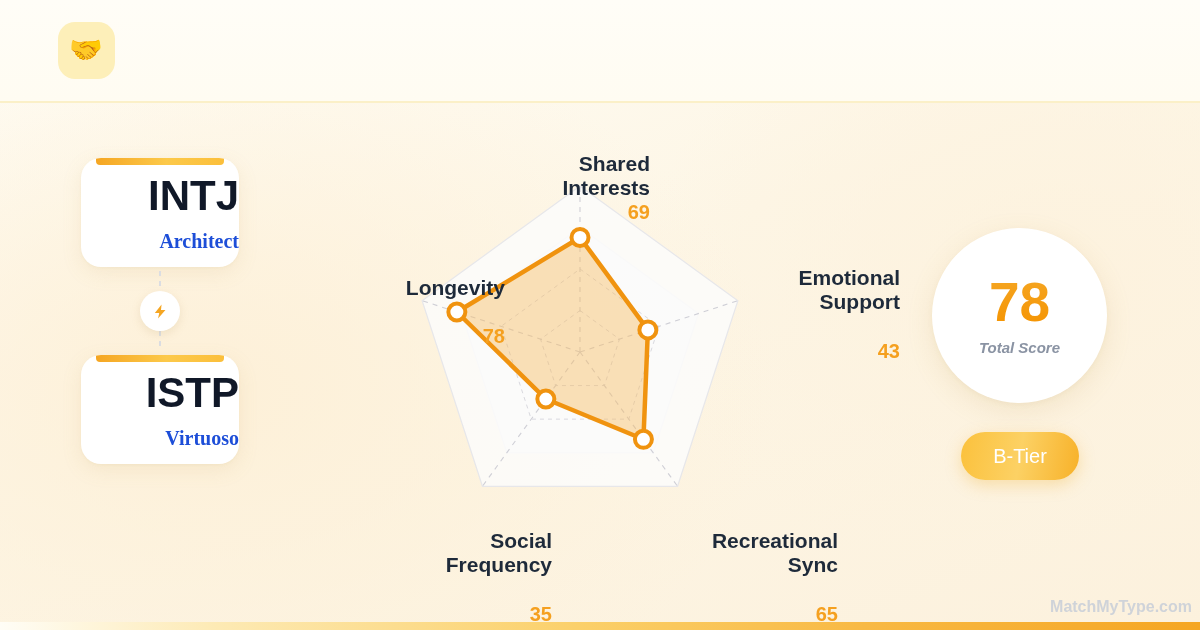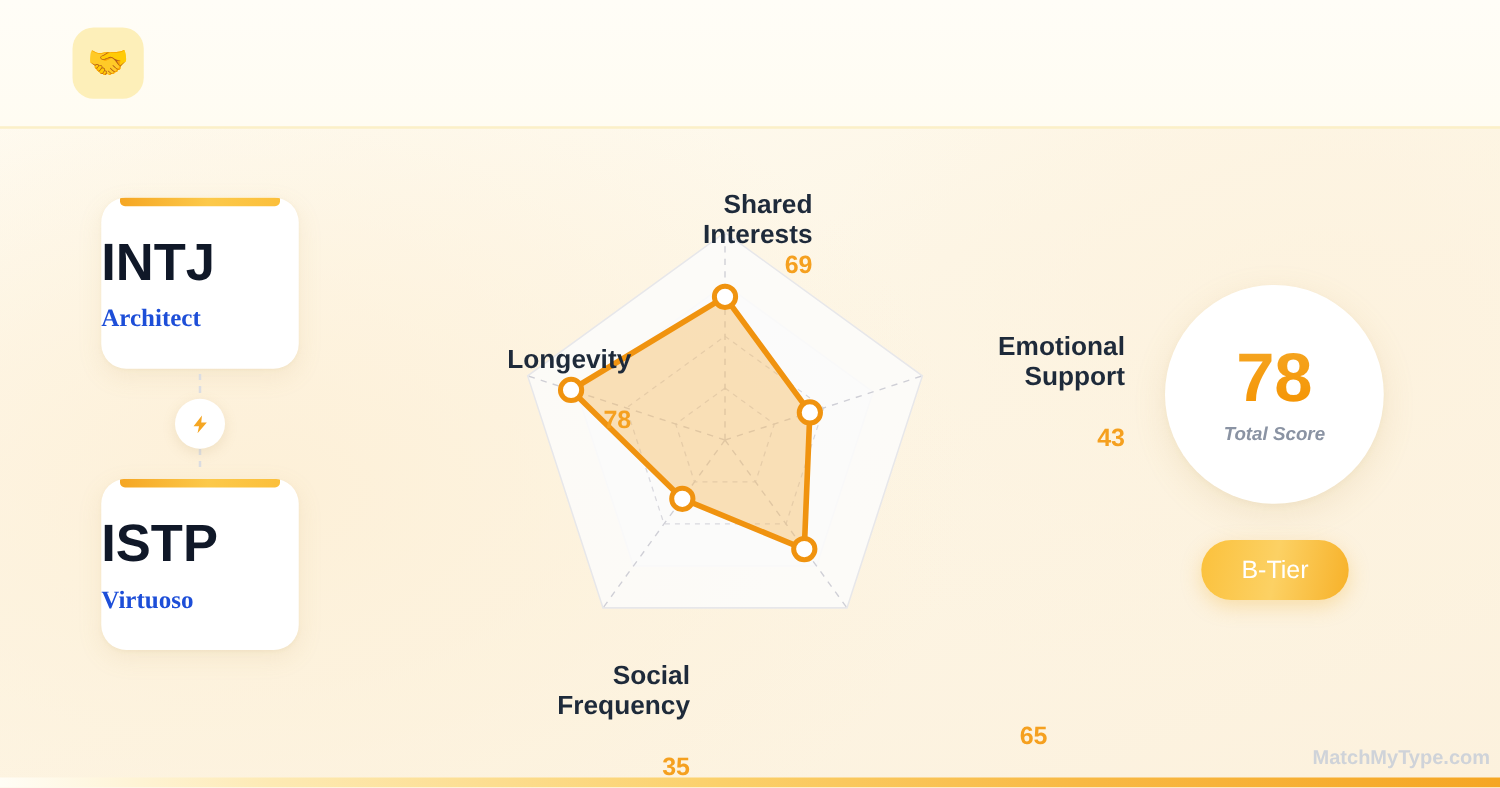--- a/index.html
+++ b/index.html
@@ -35,24 +35,24 @@
   #header-title {
     margin-left:26px;
     font-size:35px; font-weight:bold; color:#1e2a3a;
     letter-spacing:-0.3px;
     white-space:nowrap;
   }
 
   
   #types { position:absolute; left:81px; top:158px; width:158px; }
   .type-card {
-    position:relative; width:158px; height:137px;
+    position:relative; width:158px; height:109px;
     background:#ffffff; border-radius:20px;
     box-shadow:0 6px 20px rgba(190,160,90,.13), 0 1px 3px rgba(190,160,90,.08);
-    display:flex; flex-direction:column; align-items:flex-start; justify-content:center;
+    display:flex; flex-direction:column; align-items:flex-end; justify-content:center;
     overflow:hidden;
   }
   .type-accent {
     position:absolute; top:0; left:15px; right:15px; height:7px;
     border-radius:0 0 4px 4px;
     background:linear-gradient(90deg,#f5a623 0%, #fcc94a 55%, #fbbf3b 100%);
   }
   .type-code {
     font-size:42px; font-weight:bold; color:#101828; letter-spacing:0px;
     line-height:1; margin-top:2px;
@@ -186,21 +186,22 @@
       <span class="axis-value">69</span>
     </div>
 
     <div class="axis-label" style="left:390px; top:132px; width:230px;">
       <span>Emotional
 Support</span><br>
       <span class="axis-value">43</span>
     </div>
 
     <div class="axis-label" style="left:328px; top:395px; width:230px;">
-      <br>
+      <span>Recreational
+Sync</span><br>
       <span class="axis-value">65</span>
     </div>
 
     <div class="axis-label" style="left:42px; top:395px; width:230px;">
       <span>Social
 Frequency</span><br>
       <span class="axis-value">35</span>
     </div>
 
     <div class="axis-label" style="left:-5px; top:142px; width:230px;">

